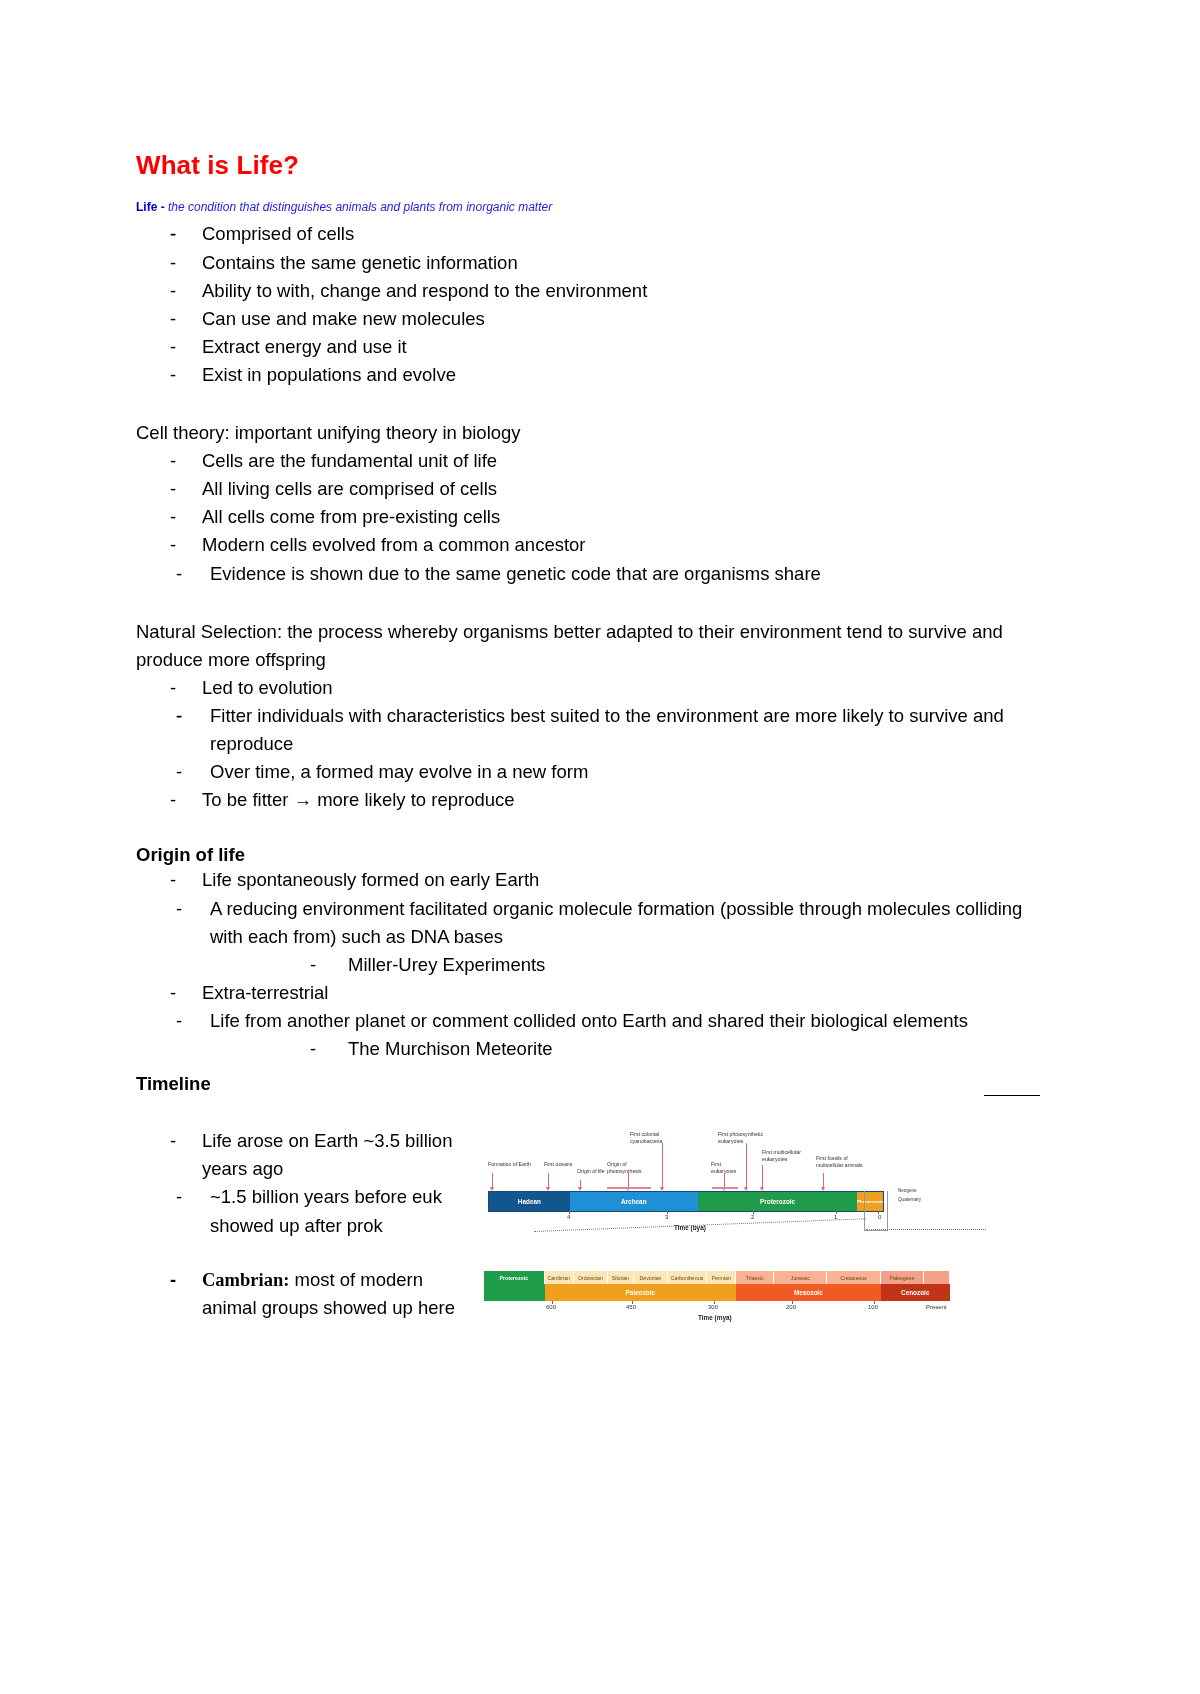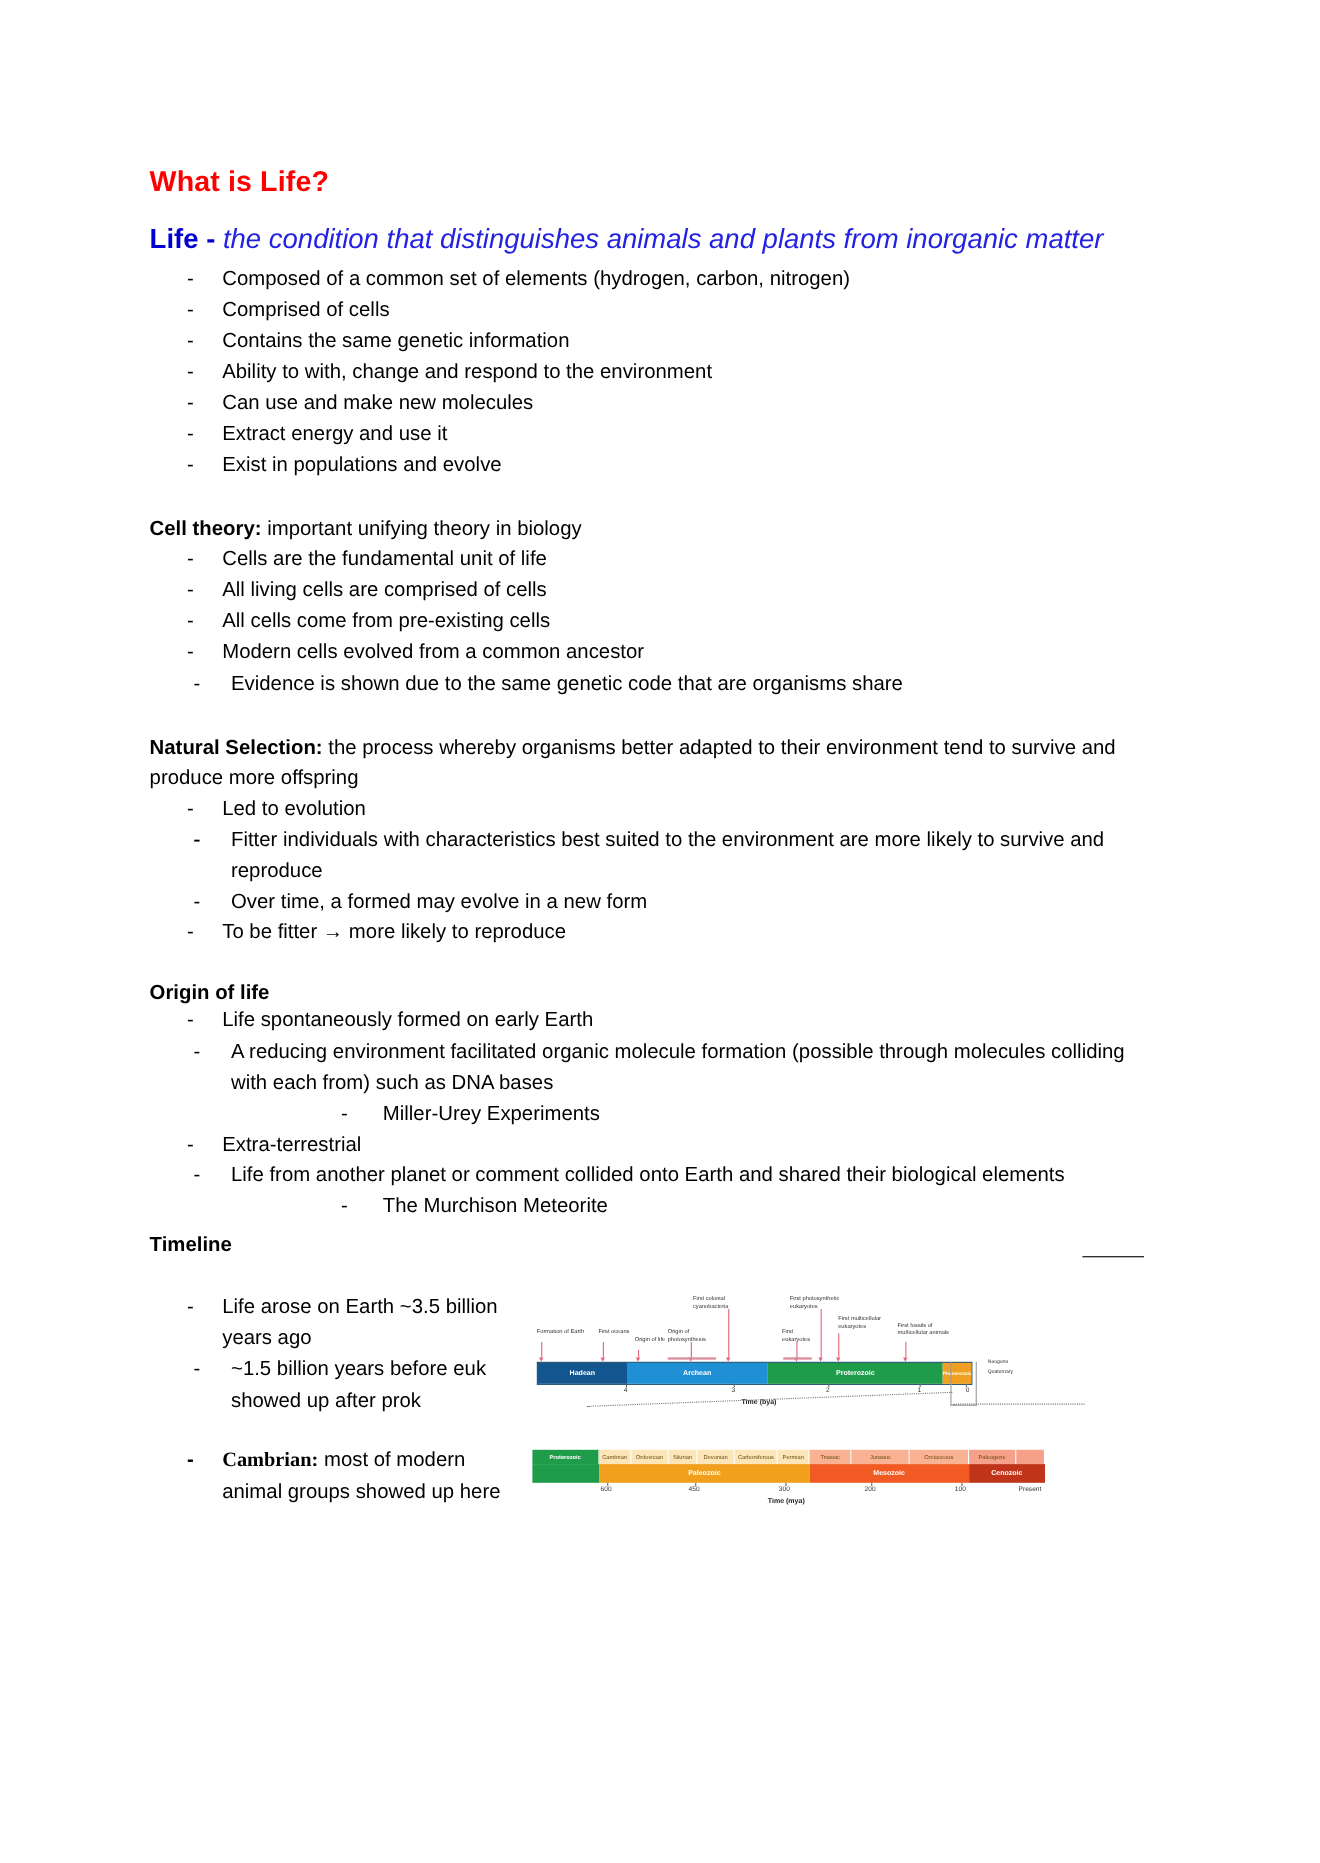--- a/index.html
+++ b/index.html
@@ -31,21 +31,21 @@
 
   h1.doc-title {
     font-size: 26px;
     font-weight: bold;
     color: #ff0000;
     margin: 0 0 18px 0;
     letter-spacing: 0.1px;
   }
 
   .life-def {
-    font-size: 25px;
+    font-size: 12px;
     margin: 0 0 4px 0;
     line-height: 1.45;
   }
   .life-def .lbl {
     color: #0000d0;
     font-weight: bold;
   }
   .life-def .txt {
     color: #2222e0;
     font-style: italic;
@@ -82,21 +82,21 @@
   }
 
   .nest1 { margin-left: 66px; }
   .nest2 { margin-left: 64px; }
 
   p.para {
     font-size: 18.5px;
     line-height: 1.52;
     margin: 0;
   }
-  p.para b { font-weight: bold; }
+  p.para b { font-weight: normal; }
 
   .spacer-lg { height: 30px; }
   .spacer-sm { height: 10px; }
 
   .section-head {
     font-size: 18.5px;
     font-weight: bold;
     margin: 0;
   }
 
@@ -256,21 +256,21 @@
 <body>
 
 <div class="page">
   <div class="content">
 
     <h1 class="doc-title">What is Life?</h1>
 
     <p class="life-def"><span class="lbl">Life - </span><span class="txt">the condition that distinguishes animals and plants from inorganic matter</span></p>
 
     <ul class="lvl">
-      <li><span class="dash">-</span><span>Composed of a common set of elements (hydrogen, carbon, nitrogen)</span></li>
+      <li><span class="dash">-</span></li>
       <li><span class="dash">-</span><span>Comprised of cells</span></li>
       <li><span class="dash">-</span><span>Contains the same genetic information</span></li>
       <li><span class="dash">-</span><span>Ability to with, change and respond to the environment</span></li>
       <li><span class="dash">-</span><span>Can use and make new molecules</span></li>
       <li><span class="dash">-</span><span>Extract energy and use it</span></li>
       <li><span class="dash">-</span><span>Exist in populations and evolve</span></li>
     </ul>
 
     <div class="spacer-lg"></div>
 

